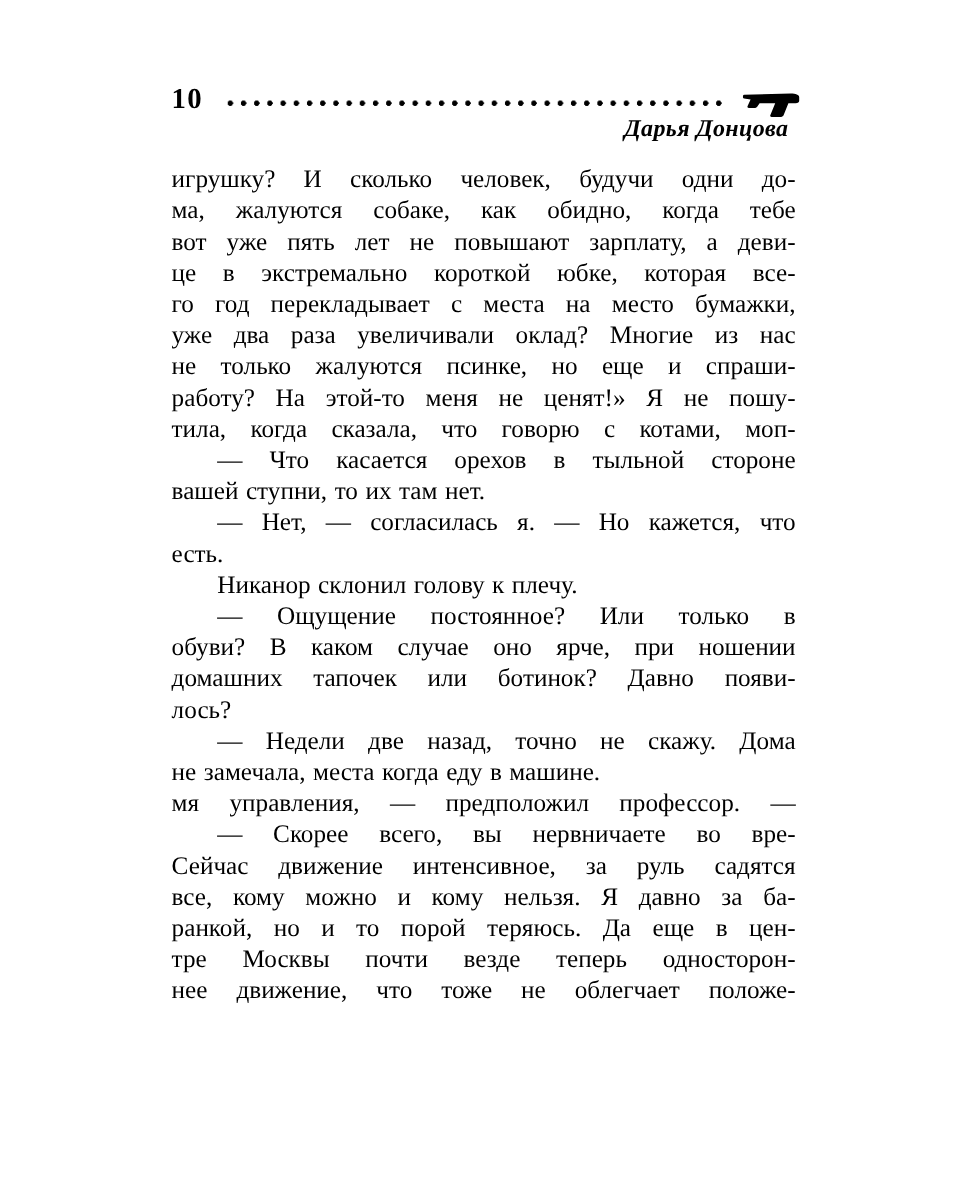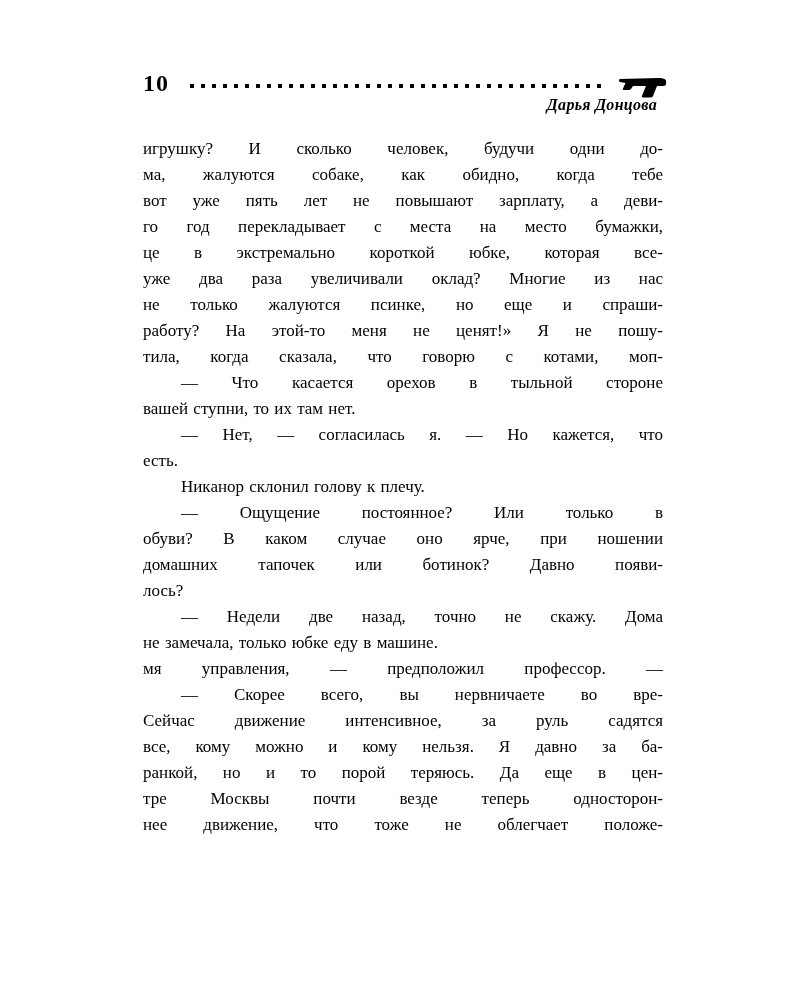--- a/index.html
+++ b/index.html
@@ -47,28 +47,28 @@
   .pistol {
     position: absolute;
     right: -4px;
     top: 0px;
     line-height: 0;
   }
   .author {
     position: absolute;
     right: 6px;
     top: 24px;
-    font-size: 16px;
+    font-size: 20px;
     font-style: italic;
     font-weight: bold;
     letter-spacing: 0.3px;
   }
   .body-text {
     margin-top: 14px;
-    font-size: 17px;
+    font-size: 21px;
     line-height: 26px;
   }
   .para {
     margin: 0;
   }
   .line {
     text-align: justify;
     text-align-last: justify;
     white-space: normal;
     word-spacing: 1px;
@@ -96,22 +96,22 @@
         </svg>
       </span>
       <div class="author">Дарья Донцова</div>
     </div>
 
     <div class="body-text" id="body-text">
         <div class="para">
           <div class="line first">игрушку? И сколько человек, будучи одни до-</div>
           <div class="line">ма, жалуются собаке, как обидно, когда тебе</div>
           <div class="line">вот уже пять лет не повышают зарплату, а деви-</div>
+          <div class="line">це в экстремально короткой юбке, которая все-</div>
           <div class="line">го год перекладывает с места на место бумажки,</div>
-          <div class="line">це в экстремально короткой юбке, которая все-</div>
           <div class="line">уже два раза увеличивали оклад? Многие из нас</div>
           <div class="line">не только жалуются псинке, но еще и спраши-</div>
           <div class="line">работу? На этой-то меня не ценят!» Я не пошу-</div>
           <div class="line">тила, когда сказала, что говорю с котами, моп-</div>
         </div>
         <div class="para indent">
           <div class="line first">— Что касается орехов в тыльной стороне</div>
           <div class="line last">вашей ступни, то их там нет.</div>
         </div>
         <div class="para indent">
@@ -122,21 +122,21 @@
           <div class="line last first">Никанор склонил голову к плечу.</div>
         </div>
         <div class="para indent">
           <div class="line first">— Ощущение постоянное? Или только в</div>
           <div class="line">обуви? В каком случае оно ярче, при ношении</div>
           <div class="line">домашних тапочек или ботинок? Давно появи-</div>
           <div class="line last">лось?</div>
         </div>
         <div class="para indent">
           <div class="line first">— Недели две назад, точно не скажу. Дома</div>
-          <div class="line last">не замечала, только юбке еду в машине.</div>
+          <div class="line last">не замечала, места когда еду в машине.</div>
         </div>
         <div class="para indent">
           <div class="line">мя управления, — предположил профессор. —</div>
           <div class="line first">— Скорее всего, вы нервничаете во вре-</div>
           <div class="line">Сейчас движение интенсивное, за руль садятся</div>
           <div class="line">все, кому можно и кому нельзя. Я давно за ба-</div>
           <div class="line">ранкой, но и то порой теряюсь. Да еще в цен-</div>
           <div class="line">тре Москвы почти везде теперь односторон-</div>
           <div class="line">нее движение, что тоже не облегчает положе-</div>
         </div>

